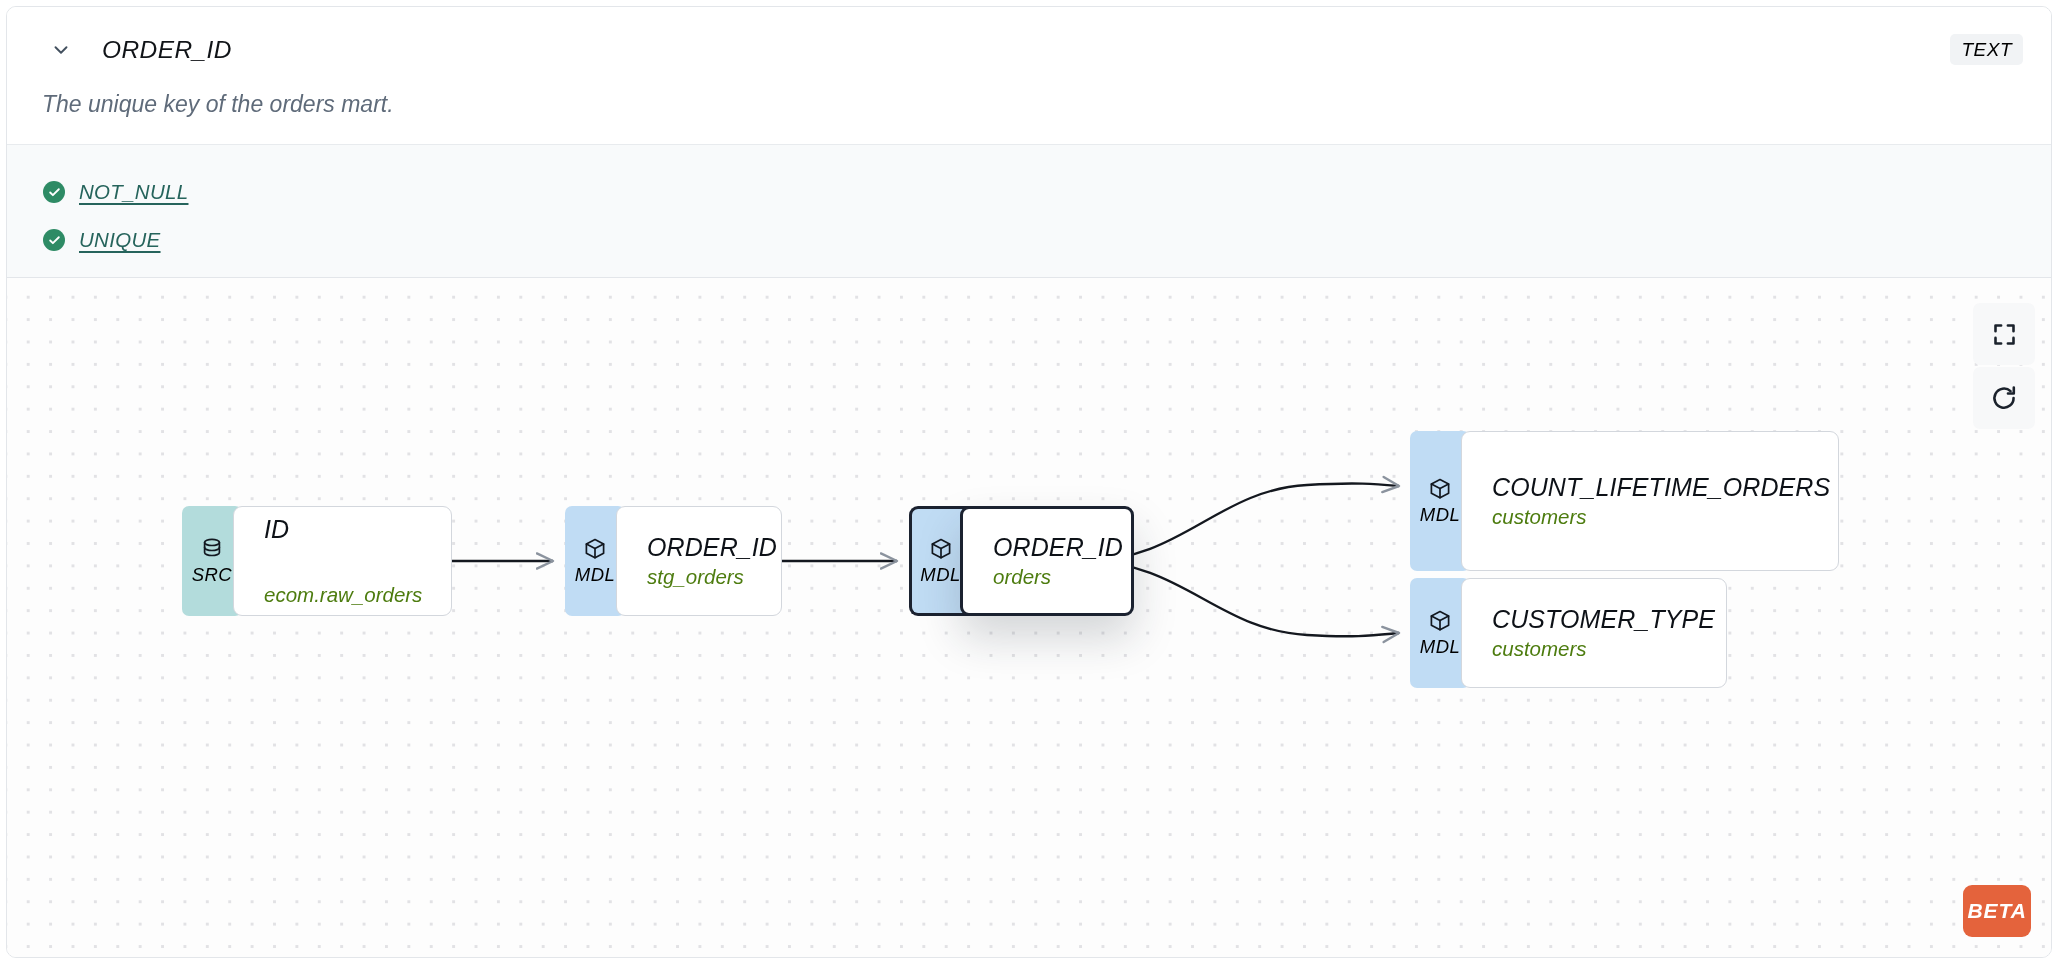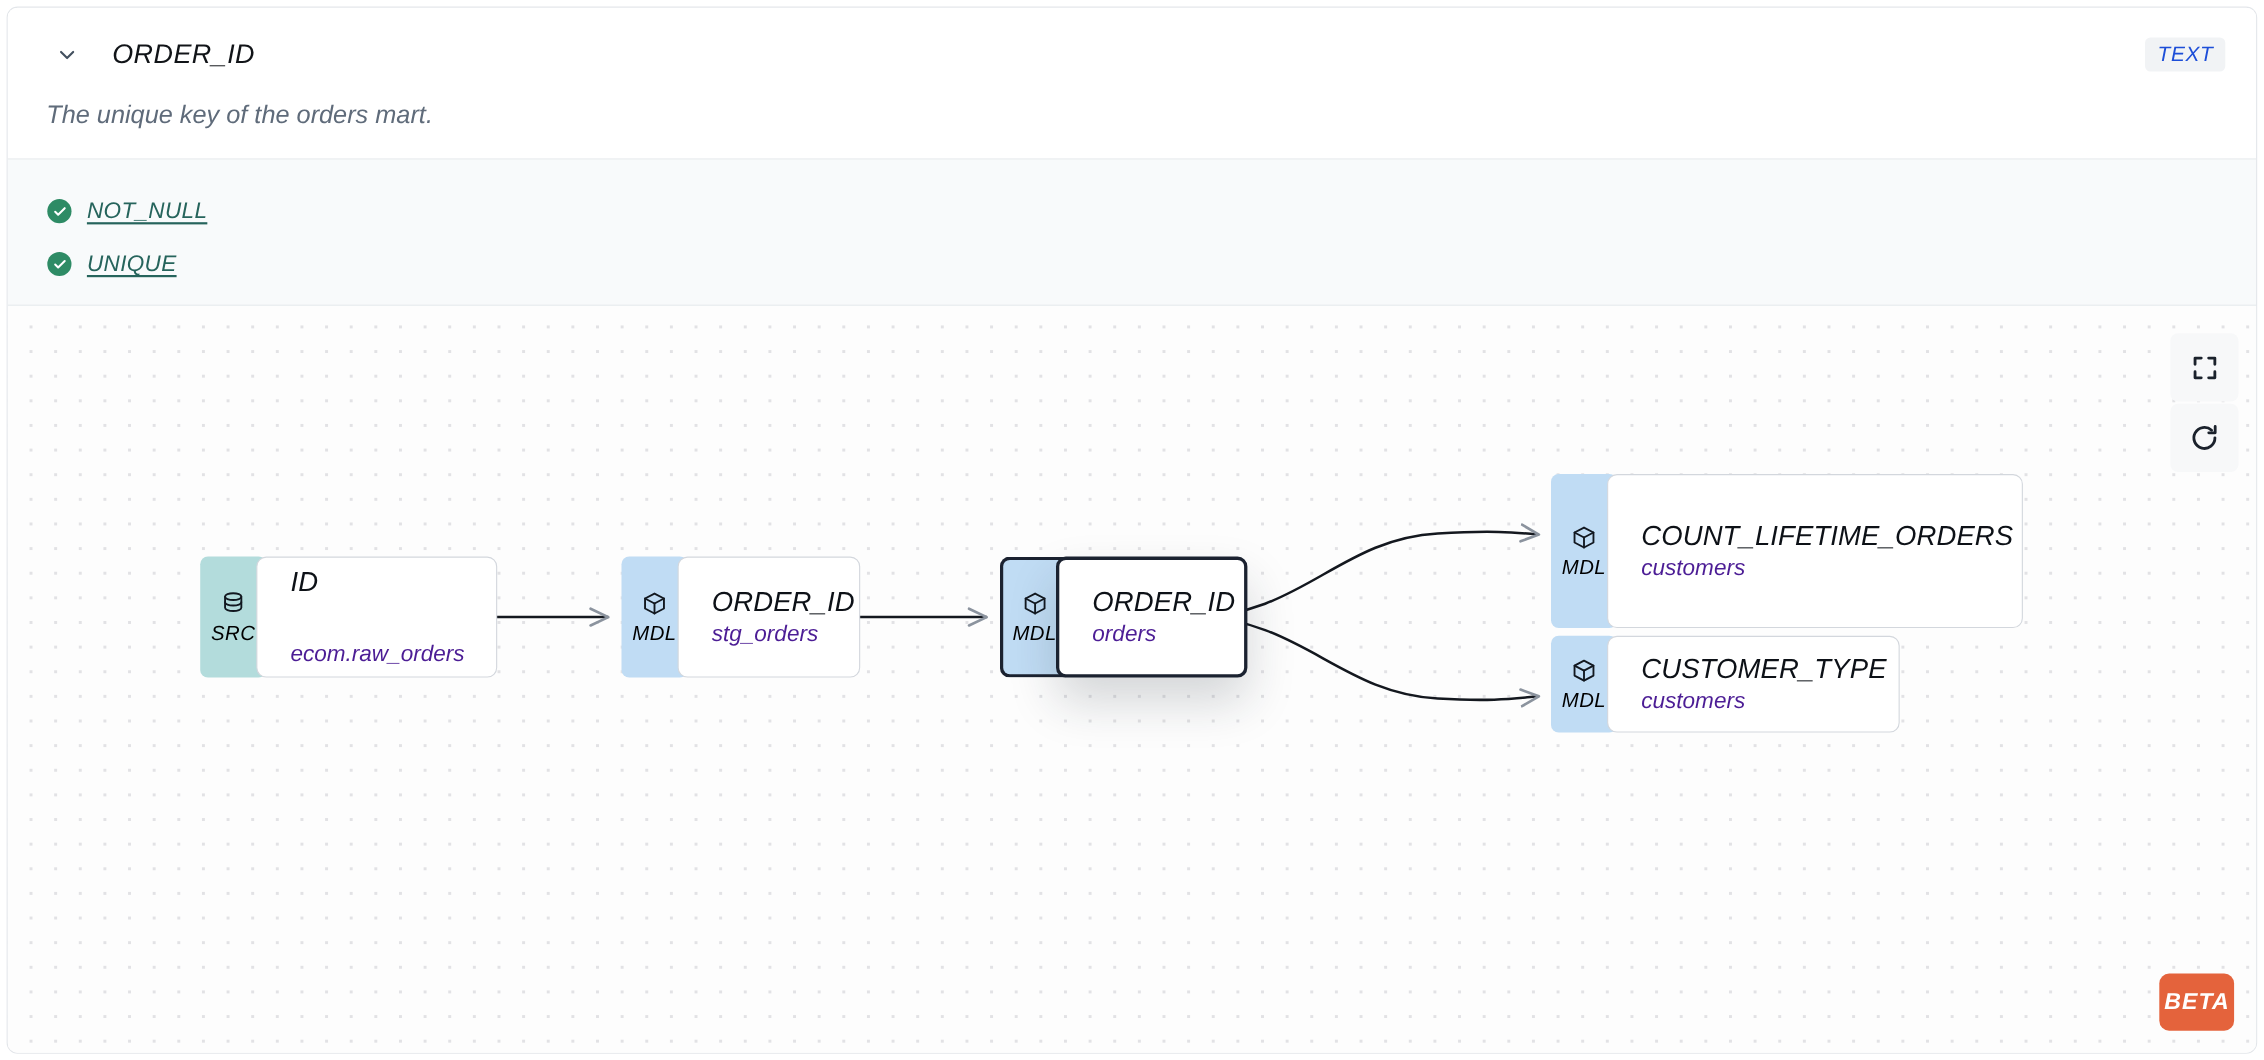--- a/index.html
+++ b/index.html
@@ -59,21 +59,21 @@
   }
   .type-badge {
     position: absolute;
     right: 28px; top: 27px;
     height: 31px;
     padding: 0 11px;
     display: flex; align-items: center;
     background: #f1f3f5;
     border-radius: 5px;
     font-size: 19px;
-    color: #1d4ed8;
+    color: #000000;
     letter-spacing: 0.5px;
   }
   .col-desc {
     position: absolute;
     left: 35px; top: 84px;
     font-size: 23px;
     color: #5f6b7a;
     white-space: nowrap;
   }
 
@@ -168,21 +168,21 @@
   }
   .node-name {
     font-size: 25px;
     color: #0d1117;
     white-space: nowrap;
     line-height: 1.16;
     letter-spacing: 0.1px;
   }
   .node-sub {
     font-size: 20.5px;
-    color: #4c1d95;
+    color: #4d7c0f;
     white-space: nowrap;
     line-height: 1.16;
   }
 
   
   .badge-src { background: #b3dcdc; }
   .badge-mdl { background: #c0dcf4; }
 
   
   .node.selected .node-badge {
@@ -199,21 +199,21 @@
   
   #n-src   { left: 175px; top:  228px; }
   #n-src   .node-body { width: 219px; height: 110px; gap: 39px; }
   #n-stg   { left: 558px; top:  228px; }
   #n-stg   .node-body { width: 166px; height: 110px; }
   #n-ord   { left: 902px; top:  228px; }
   #n-ord   .node-body { width: 174px; height: 110px; }
   #n-clo   { left: 1403px; top: 153px; }
   #n-clo   .node-body { width: 378px; height: 140px; }
   #n-ctp   { left: 1403px; top: 300px; }
-  #n-ctp   .node-body { width: 266px; height: 88px; }
+  #n-ctp   .node-body { width: 266px; height: 110px; }
 
   
   .tools {
     position: absolute;
     right: 18px; top: 25px;
     display: flex; flex-direction: column;
     gap: 2px;
     z-index: 6;
   }
   .tool-btn {

